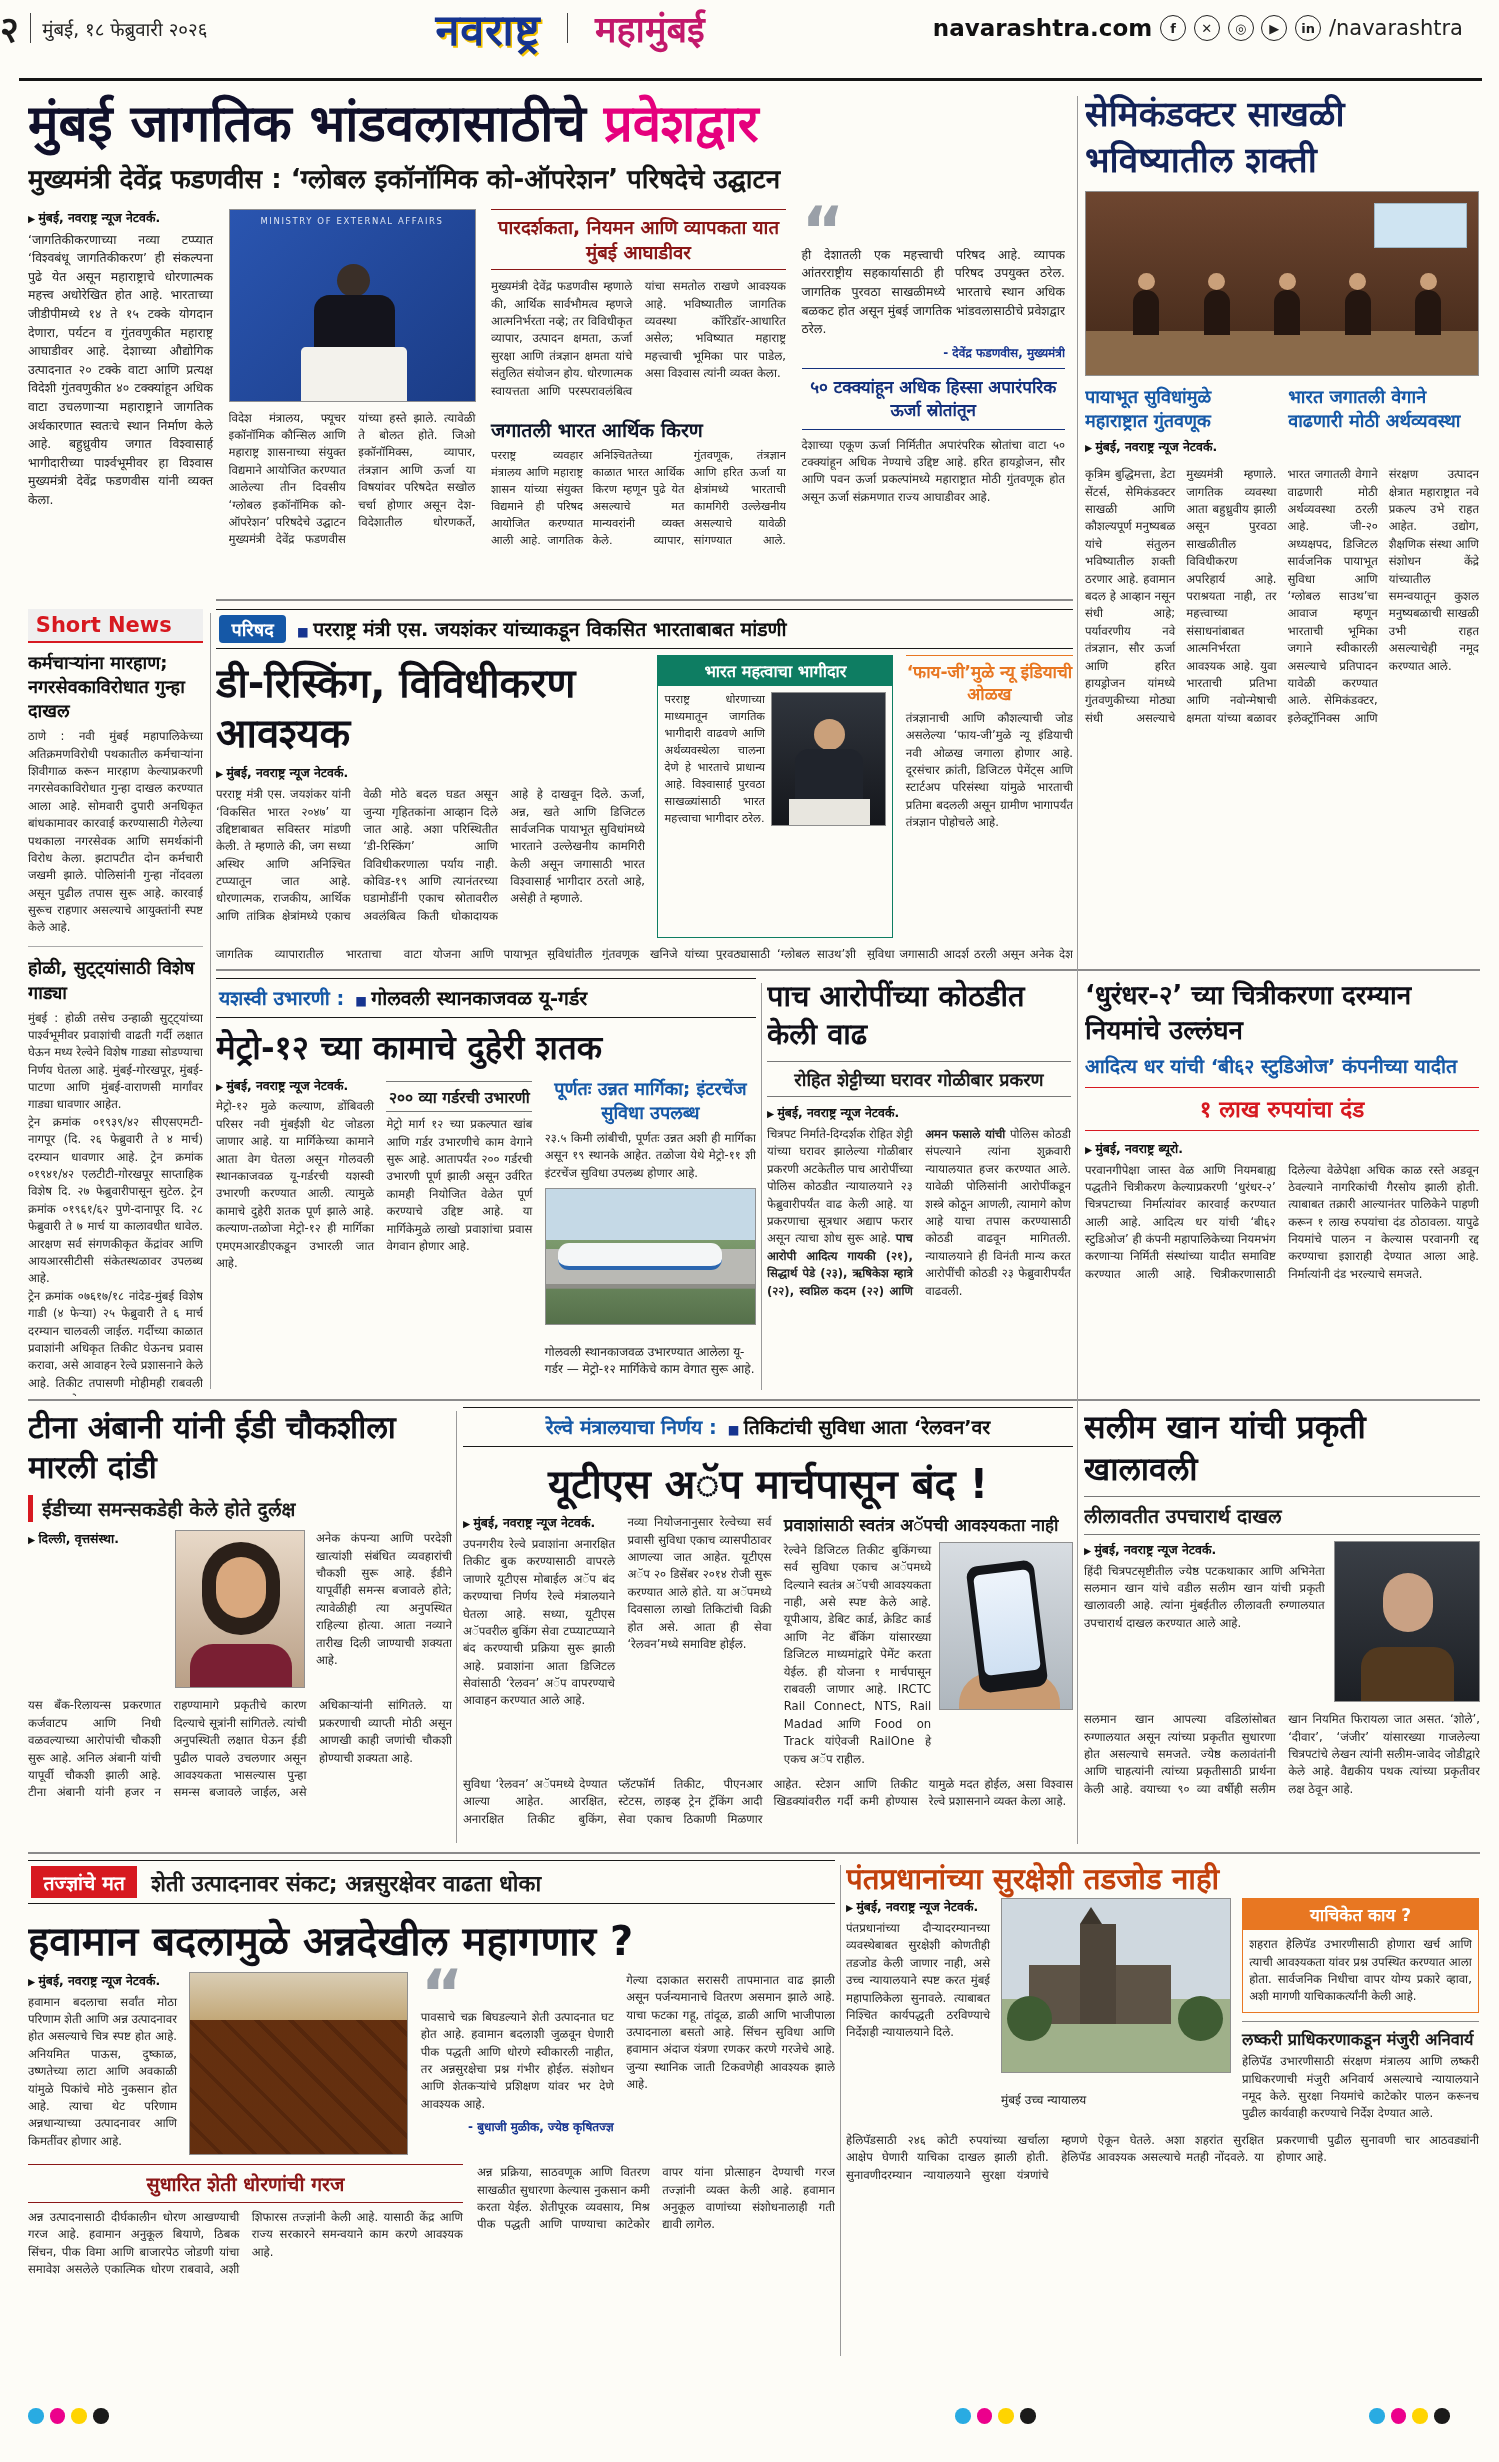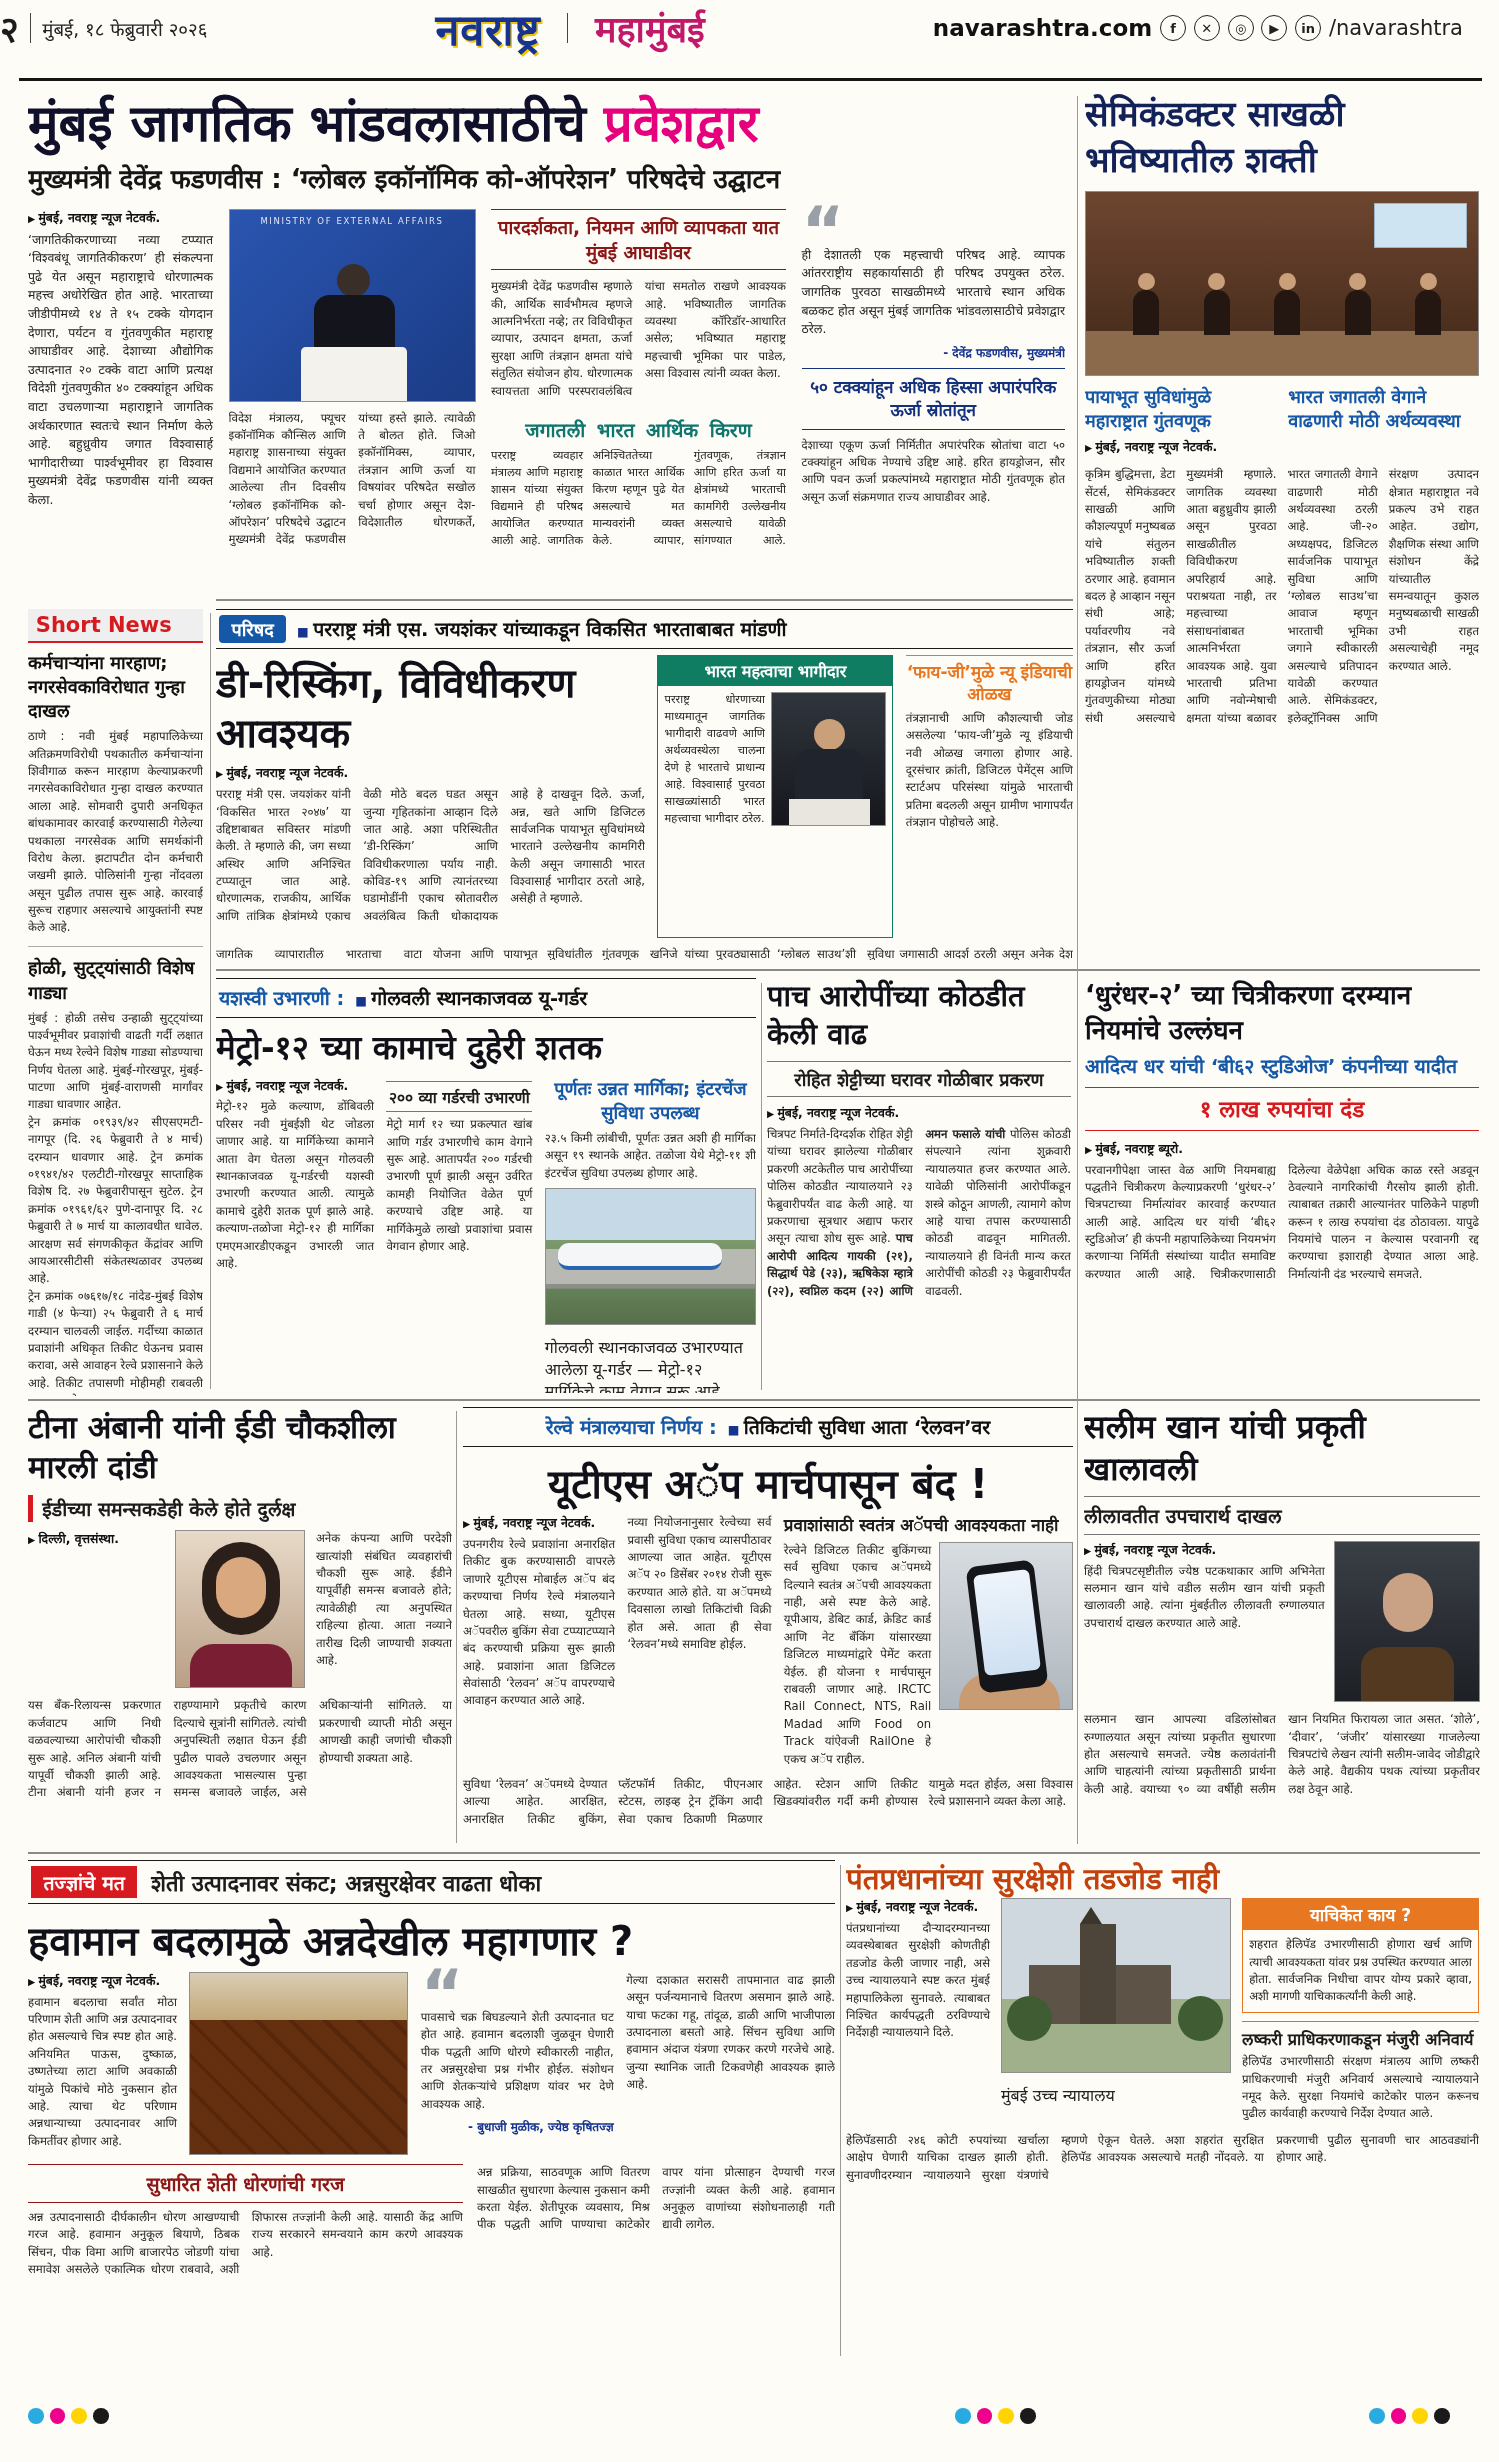--- a/index.html
+++ b/index.html
@@ -15,21 +15,21 @@
   .small { font-size:11.6px; }
   .prelines { white-space:pre-line; }
   .cols2 { column-count:2; column-gap:12.4px; }
   .cols3 { column-count:3; column-gap:12.4px; }
   .cols4 { column-count:4; column-gap:11px; }
   .byline { font-weight:bold; font-size:12.4px; margin-bottom:4.7px; color:#111; }
   .byline::before { content:"▶ "; font-size:9.3px; color:#111; }
   .hr { position:absolute; background:#8a8a8a; height:1.6px; }
   .vr { position:absolute; background:#9a9a9a; width:0.8px; }
   .photo { position:relative; overflow:hidden; border:0.8px solid #8f8f8f; }
-  .caption { font-size:16px; line-height:1.35; color:#222; margin-top:12px; }
+  .caption { font-size:12px; line-height:1.35; color:#222; margin-top:19px; }
 
   
   #header { left:18.6px; top:17px; width:1463px; height:56px; display:flex; align-items:center; justify-content:space-between; }
   #header .pageno { font-size:36px; font-weight:bold; }
   #header .hsep { width:1.6px; height:29.5px; background:#444; margin:0 11px; }
   #header .dateline { font-size:18.6px; color:#222; }
   #header .masthead { font-size:43px; font-weight:bold; color:#16348f; letter-spacing:0.8px; text-shadow:1.6px 1.6px 0 #f3c200; }
   #header .sectionname { font-size:36px; font-weight:bold; color:#c2186b; }
   #header .right { display:flex; align-items:center; gap:7.8px; }
   #header .site { font-size:23px; font-weight:bold; color:#111; }
@@ -47,21 +47,21 @@
   .mcol2 { width:247px; flex:none; }
   .mcol3 { width:295px; flex:none; }
   .mcol4 { flex:1; }
   .fadnavis { width:247px; height:193px; background:linear-gradient(135deg,#2a55b0,#1b3c86); }
   .fadnavis .mea { position:absolute; top:6.2px; left:0; right:0; text-align:center; color:#fff; opacity:.85; font-size:8.5px; letter-spacing:1.6px; }
   .fadnavis .fig-head { position:absolute; left:107px; top:54px; width:33px; height:33px; border-radius:50%; background:#3a2f28; }
   .fadnavis .fig-body { position:absolute; left:84px; top:85px; width:81px; height:70px; border-radius:15.5px 15.5px 0 0; background:#14141c; }
   .fadnavis .podium { position:absolute; left:71px; bottom:0; width:106px; height:54px; background:#f3f2ec; border-radius:4.7px 4.7px 0 0; }
   .mcol2 .under { margin-top:7.8px; height:144px; overflow:hidden; }
   .boxtitle-maroon { font-size:18.6px; line-height:1.35; font-weight:bold; color:#8b1717; border-top:1.6px solid #8b1717; border-bottom:1.6px solid #8b1717; padding:4.7px 0; text-align:center; }
-  .boxtitle-orange { font-size:19.4px; font-weight:bold; color:#0f766e; text-align:center; padding:6.2px 0 4.7px;font-family:Liberation Mono, monospace; }
+  .boxtitle-orange { font-size:19.4px; font-weight:bold; color:#0f172a; text-align:left; padding:6.2px 0 4.7px; }
   .mcol3 .b1 { margin-top:7.8px; height:132px; overflow:hidden; }
   .mcol3 .b2 { column-count:3; column-gap:9.3px; font-size:11.3px; height:116px; overflow:hidden; }
   .quoteblock::before { content:"\201C"; display:block; font-size:65px; line-height:.7; color:#9aa0a8; font-weight:bold; height:37px; }
   .quote-attr { display:block; text-align:right; font-weight:bold; font-size:12px; color:#16348f; margin:4.7px 0 7.8px; }
   .pull-line { font-size:17px; line-height:1.4; font-weight:bold; color:#14317d; text-align:center; border-top:1.6px solid #14317d; border-bottom:1.6px solid #14317d; padding:6.2px 1.6px; margin-bottom:6.2px; }
 
   
   #semiconductor { left:1085px; top:92px; width:394px; height:874px; }
   #semiconductor .hl { font-size:35px; line-height:1.3; font-weight:bold; color:#122258; }
   .semifoto { width:100%; height:185px; margin-top:7.8px; background:linear-gradient(#6e4630,#402718); }

